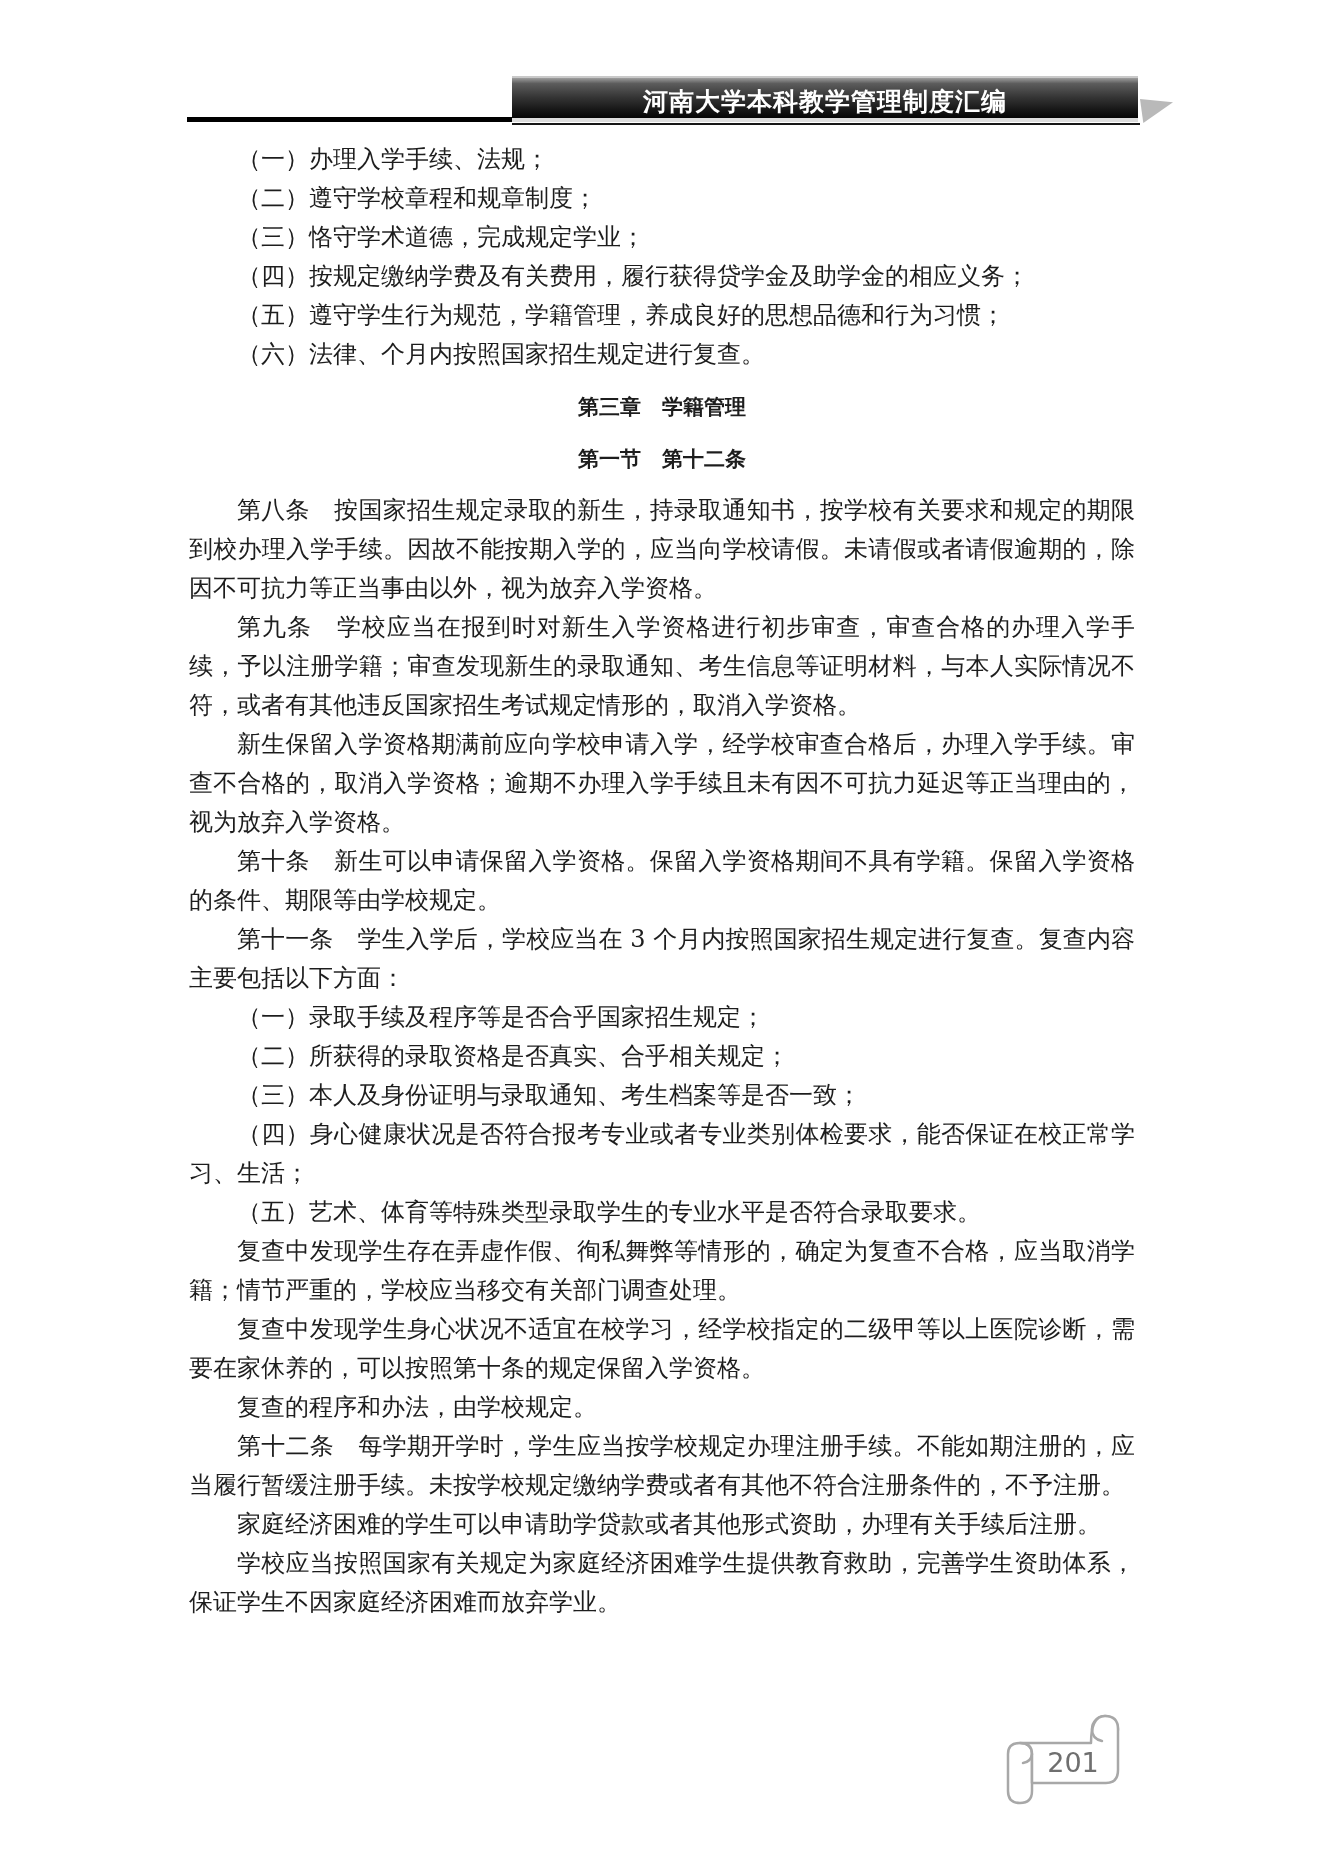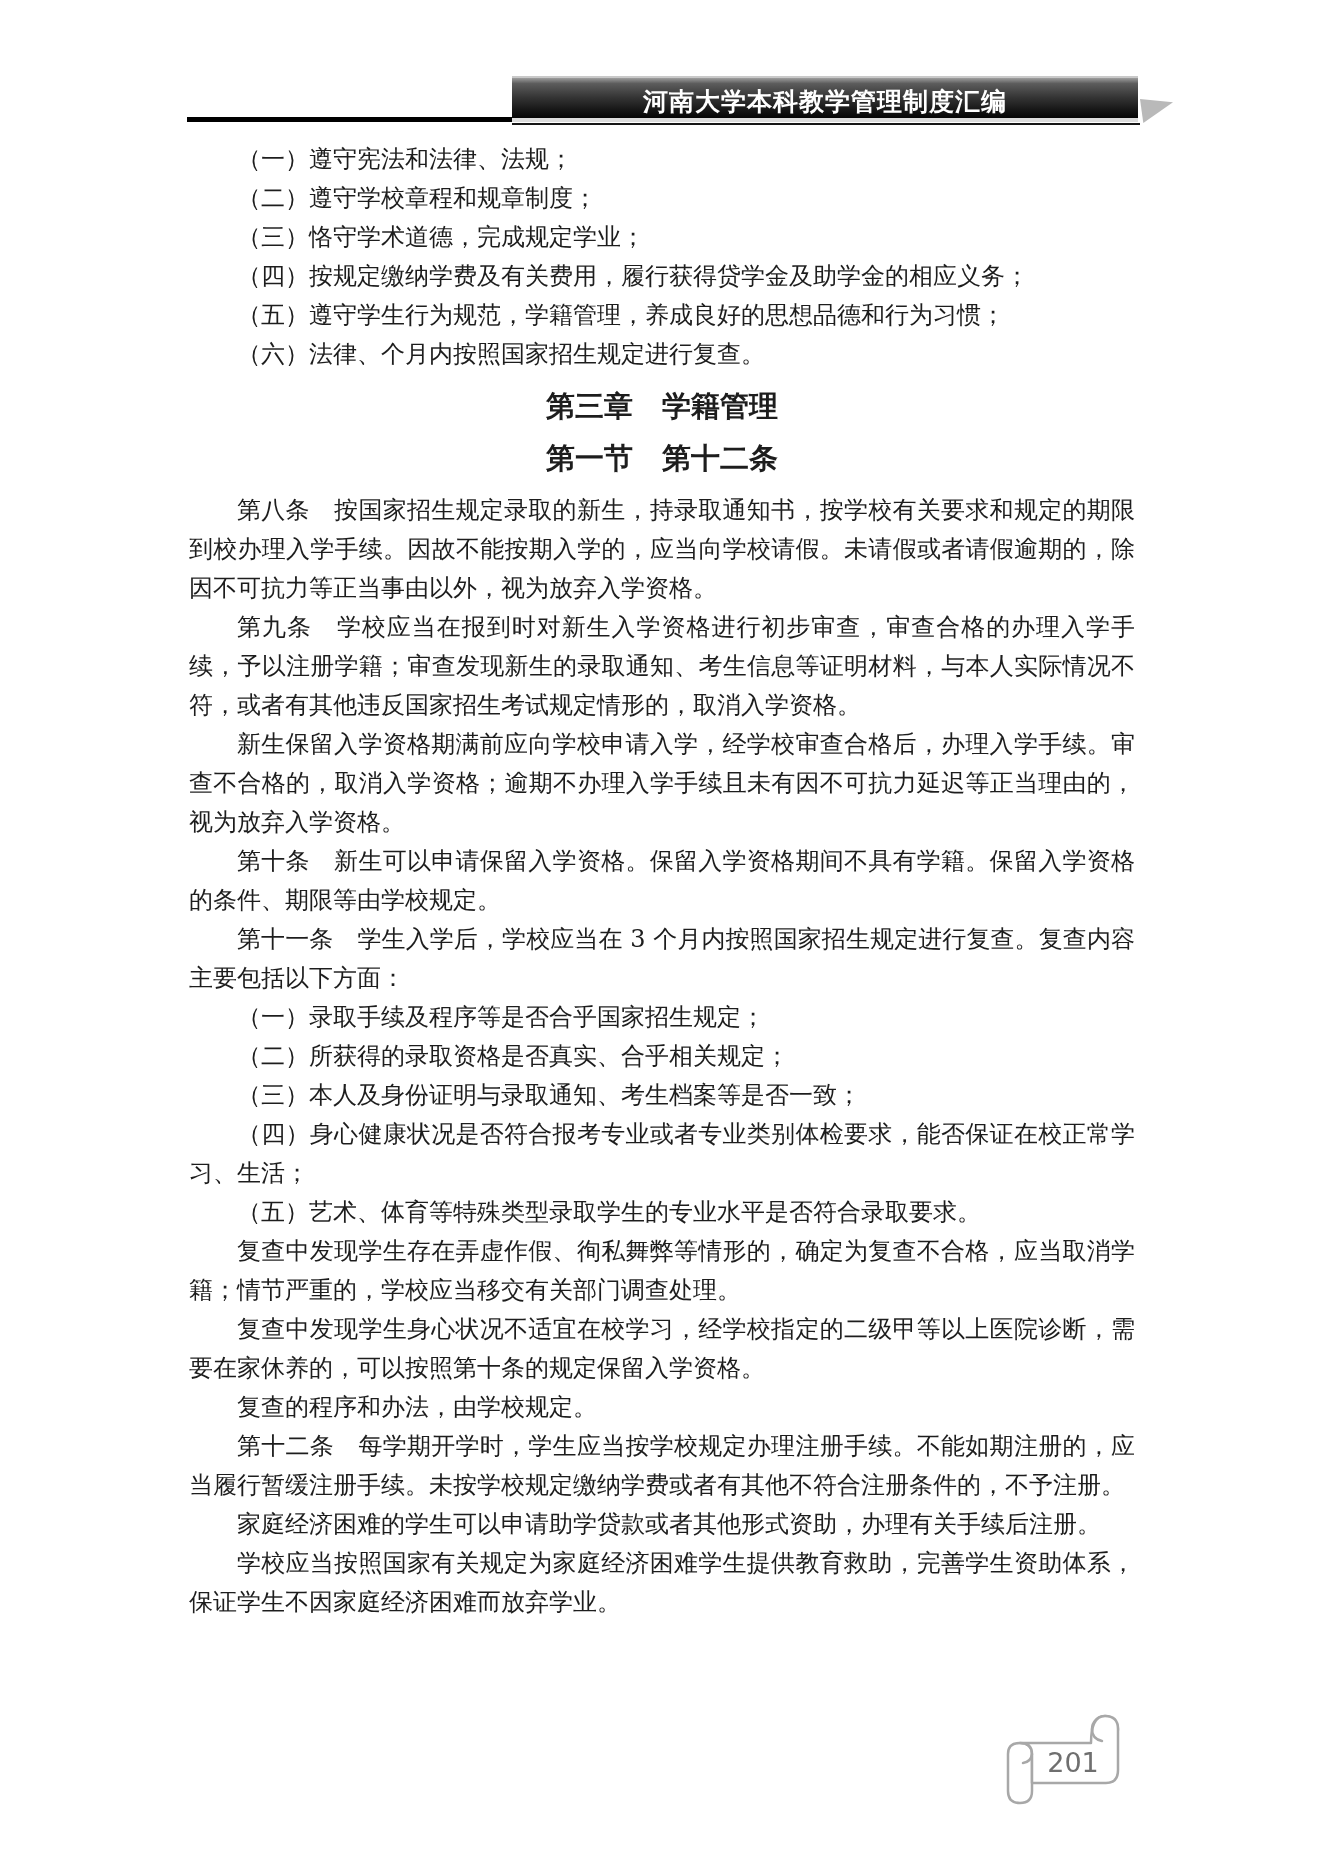--- a/index.html
+++ b/index.html
@@ -73,21 +73,21 @@
   }
   .content p {
     margin: 0;
     font-size: 24px;
     line-height: 39px;
     color: #1d1d1d;
     text-align: justify;
     text-indent: 2em;
   }
   .content p.heading {
-    font-size: 29px;
+    font-size: 21px;
     font-weight: bold;
     text-align: center;
     text-indent: 0;
     margin: 13px 0;
   }
 
   
   .page-scroll {
     position: absolute;
     left: 1005px;
@@ -107,21 +107,21 @@
 <div id="page">
 
   <div class="rule-left"></div>
   <div class="rule-under"></div>
   <div class="banner">
     <span class="banner-title">河南大学本科教学管理制度汇编</span>
   </div>
   <div class="corner-arrow"></div>
 
   <div class="content">
-    <p>（一）遵守宪法和法律、法规；</p>
+    <p>（一）办理入学手续、法规；</p>
     <p>（二）遵守学校章程和规章制度；</p>
     <p>（三）恪守学术道德，完成规定学业；</p>
     <p>（四）按规定缴纳学费及有关费用，履行获得贷学金及助学金的相应义务；</p>
     <p>（五）遵守学生行为规范，学籍管理，养成良好的思想品德和行为习惯；</p>
     <p>（六）法律、个月内按照国家招生规定进行复查。</p>
 
     <p class="heading">第三章　学籍管理</p>
     <p class="heading">第一节　第十二条</p>
 
     <p>第八条　按国家招生规定录取的新生，持录取通知书，按学校有关要求和规定的期限到校办理入学手续。因故不能按期入学的，应当向学校请假。未请假或者请假逾期的，除因不可抗力等正当事由以外，视为放弃入学资格。</p>

